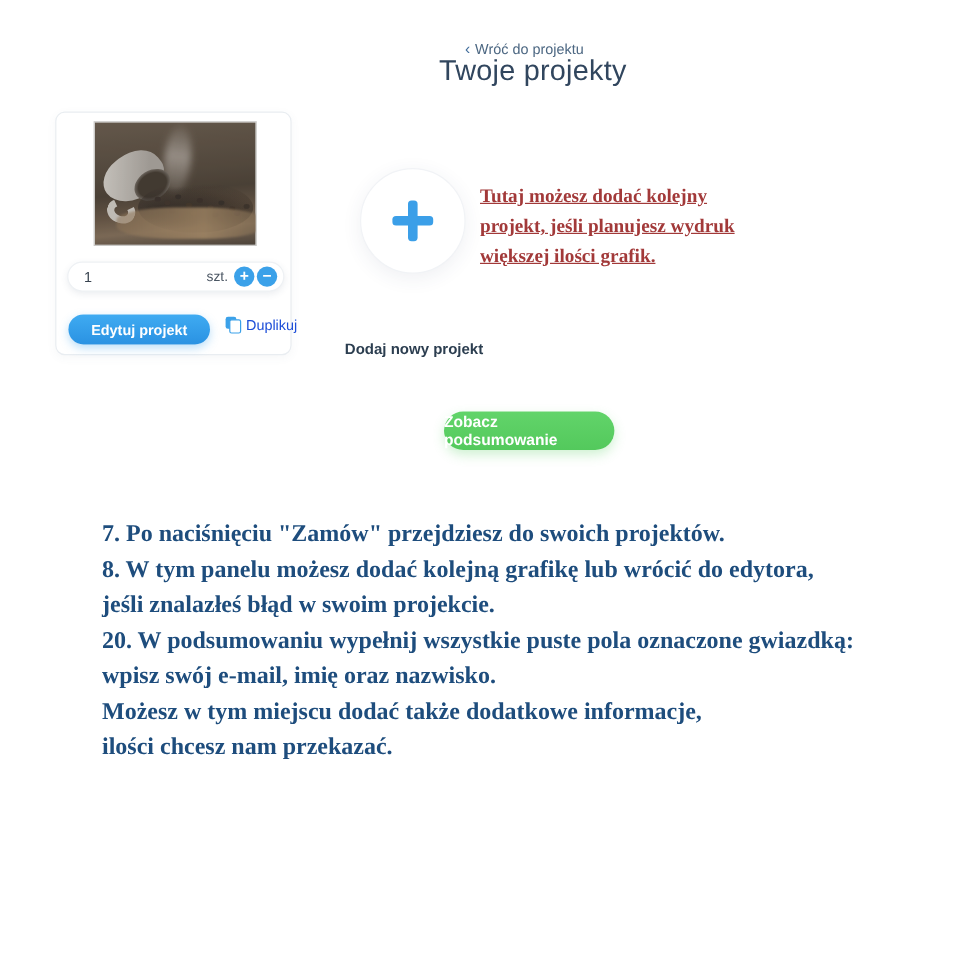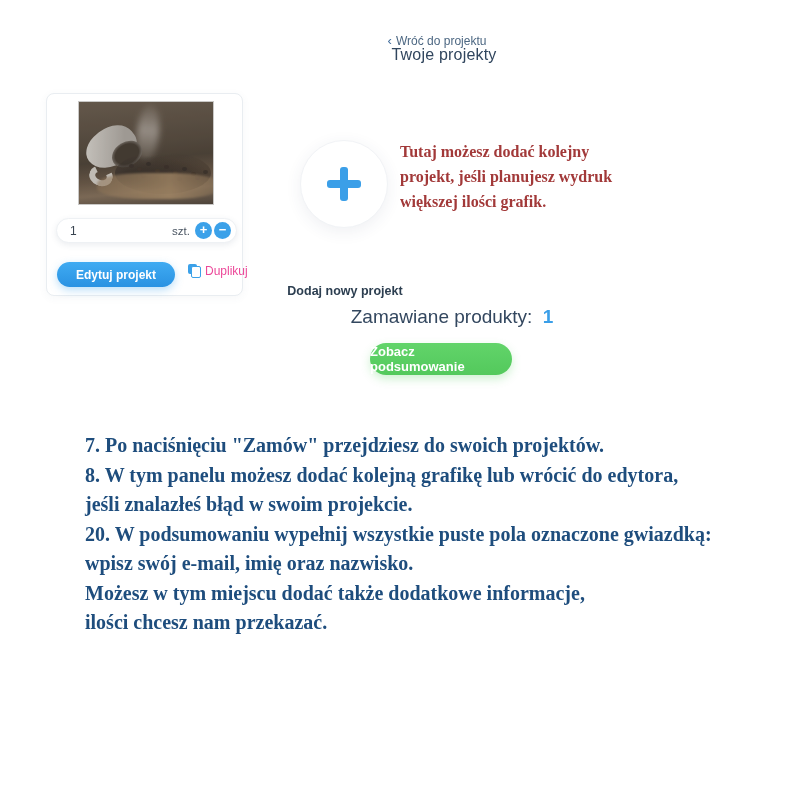--- a/index.html
+++ b/index.html
@@ -5,21 +5,21 @@
   * { margin:0; padding:0; box-sizing:border-box; }
   html,body { background:#fff; }
   body { font-family:"Liberation Sans", sans-serif; }
   .canvas { position:relative; width:800px; height:800px; background:#ffffff; overflow:hidden; }
 
   
   .back-link { position:absolute; top:33px; left:437px; transform:translateX(-50%);
     display:inline-flex; align-items:center; gap:4px; font-size:12px; color:#4c6782; cursor:pointer; white-space:nowrap; }
   .back-link .chev { font-size:13px; color:#416d9c; }
   .page-title { position:absolute; top:46px; left:444px; transform:translateX(-50%);
-    font-size:16px; font-weight:500; color:#31465e; white-space:nowrap; letter-spacing:.2px; }
+    font-size:24px; font-weight:500; color:#31465e; white-space:nowrap; letter-spacing:.2px; }
 
   
   .project-card { position:absolute; left:46px; top:93px; width:197px; height:203px;
     background:#fff; border:1px solid #e9edf1; border-radius:8px; box-shadow:0 2px 8px rgba(70,90,120,.05); }
 
   .thumb { position:absolute; left:31px; top:7px; width:136px; height:104px;
     border:1px solid #c9c8c6; overflow:hidden;
     background:linear-gradient(175deg,#4a3c2d 0%,#362a1d 40%,#2c2115 55%,#4a3826 72%,#65503a 84%,#2f241a 100%); }
   .steam { position:absolute; left:58px; top:2px; width:22px; height:58px;
     background:linear-gradient(180deg, rgba(210,205,200,.05), rgba(205,198,192,.5) 45%, rgba(180,170,160,.12));
@@ -53,41 +53,41 @@
   .qty-unit { font-size:11.5px; color:#4b5663; margin-right:5px; }
   .step-btn { width:17px; height:17px; border-radius:50%; background:#3ba1e9; color:#fff;
     font-size:13px; font-weight:700; line-height:16px; text-align:center; cursor:pointer; flex:0 0 auto; }
   .step-btn.plus { margin-right:2px; }
   .step-btn.minus { margin-right:5px; }
 
   .edit-btn { position:absolute; left:10px; top:168px; width:118px; height:25px; border-radius:13px;
     background:linear-gradient(180deg,#3fabf2,#2a92e2); box-shadow:0 3px 8px rgba(58,160,235,.35);
     color:#fff; font-size:12px; font-weight:700; display:flex; align-items:center; justify-content:center; cursor:pointer; }
   .dup-btn { position:absolute; left:141px; top:170px; display:inline-flex; align-items:center; gap:4px;
-    color:#ec4899; font-size:12px; cursor:pointer; }
+    color:#1d4ed8; font-size:12px; cursor:pointer; }
   .dup-icon { position:relative; width:13px; height:14px; display:inline-block; }
   .dup-icon::before { content:""; position:absolute; left:0; top:0; width:9px; height:10px;
     background:#3ba1e9; border-radius:2px; }
   .dup-icon::after { content:""; position:absolute; right:0; bottom:0; width:8px; height:10px;
     background:#fff; border:1.5px solid #3ba1e9; border-radius:2px; }
 
   
   .add-circle { position:absolute; left:300px; top:140px; width:88px; height:88px; border-radius:50%;
     background:#fff; border:1px solid #f1f3f6; box-shadow:0 4px 16px rgba(50,70,100,.08); cursor:pointer; }
   .plus-icon { position:absolute; inset:0; }
   .plus-icon::before { content:""; position:absolute; left:50%; top:50%; width:34px; height:8px;
     background:#3b9fe8; border-radius:3px; transform:translate(-50%,-50%); }
   .plus-icon::after { content:""; position:absolute; left:50%; top:50%; width:8px; height:34px;
     background:#3b9fe8; border-radius:3px; transform:translate(-50%,-50%); }
   .add-label { position:absolute; left:275px; top:236px; width:140px; text-align:center;
     font-size:12.5px; font-weight:600; color:#2c3e50;margin-top:48px; }
 
   
-  .hint { position:absolute; left:400px; top:139px; font-family:"Liberation Serif", serif;
-    font-weight:700; font-size:16px; line-height:25px; color:#a23939; }
+  .hint { position:absolute; left:400px; top:151px; font-family:"Liberation Serif", serif;
+    font-weight:700; font-size:16px; line-height:25px; color:#a23939;text-decoration:underline; }
 
   
   .summary-line { position:absolute; top:306px; left:452px; transform:translateX(-50%);
     font-size:19px; color:#33475f; white-space:nowrap; }
   .summary-count { color:#3b9fe8; font-weight:600; margin-left:5px; }
   .summary-btn { position:absolute; left:370px; top:343px; width:142px; height:32px; border-radius:18px;
     background:linear-gradient(180deg,#62d46a,#53c95c); box-shadow:0 4px 10px rgba(93,208,102,.3);
     color:#fff; font-size:13px; font-weight:700; display:flex; align-items:center; justify-content:center; cursor:pointer; }
 
   
@@ -137,24 +137,20 @@
     <span class="plus-icon"></span>
   </div>
   <div class="add-label">Dodaj nowy projekt</div>
 
   <div class="hint">
     <div>Tutaj możesz dodać kolejny</div>
     <div>projekt, jeśli planujesz wydruk</div>
     <div>większej ilości grafik.</div>
   </div>
 
-  <div class="summary-line">
-    <span>Zamawiane produkty:</span>
-    <span class="summary-count">1</span>
-  </div>
   <div class="summary-btn">Zobacz podsumowanie</div>
 
   <div class="instructions">
     <div>7. Po naciśnięciu "Zamów" przejdziesz do swoich projektów.</div>
     <div>8. W tym panelu możesz dodać kolejną grafikę lub wrócić do edytora,</div>
     <div>jeśli znalazłeś błąd w swoim projekcie.</div>
     <div>20. W podsumowaniu wypełnij wszystkie puste pola oznaczone gwiazdką:</div>
     <div>wpisz swój e-mail, imię oraz nazwisko.</div>
     <div>Możesz w tym miejscu dodać także dodatkowe informacje,</div>
     <div>ilości chcesz nam przekazać.</div>

